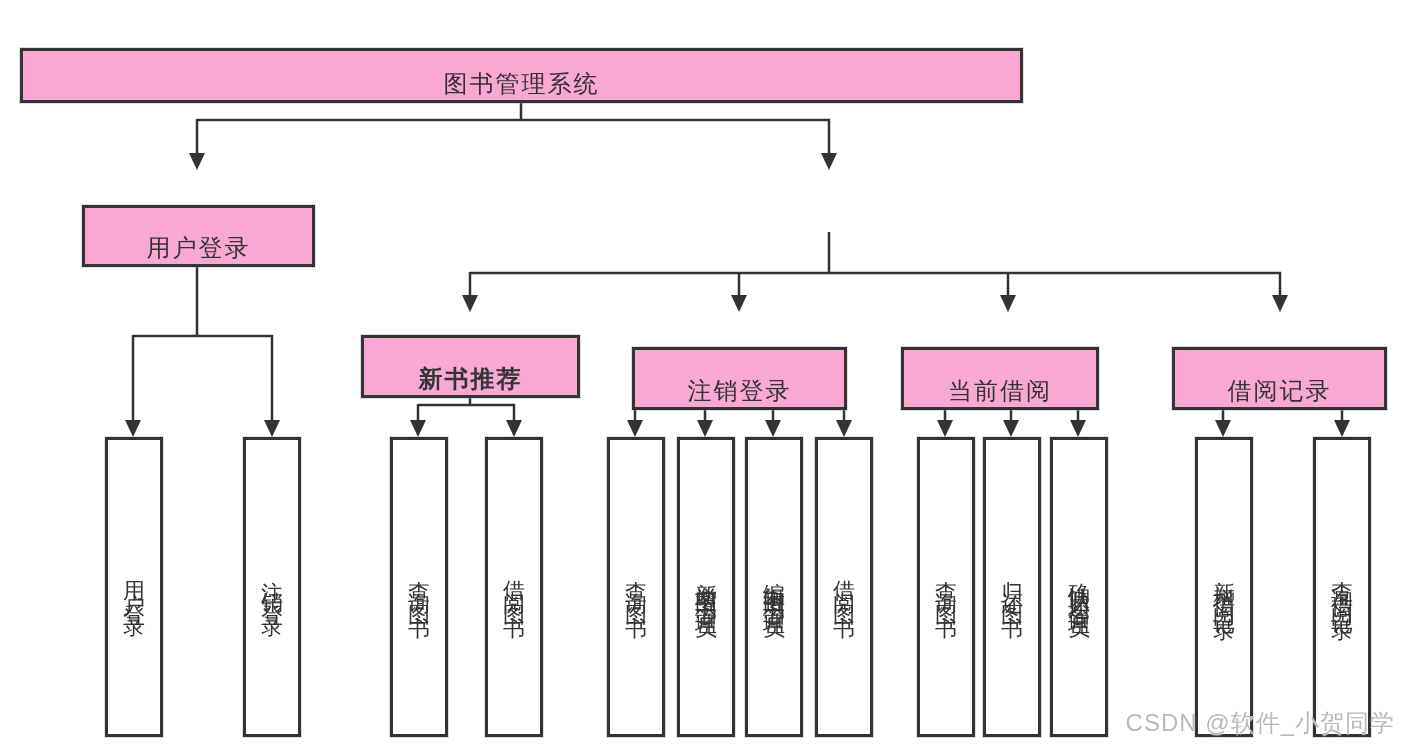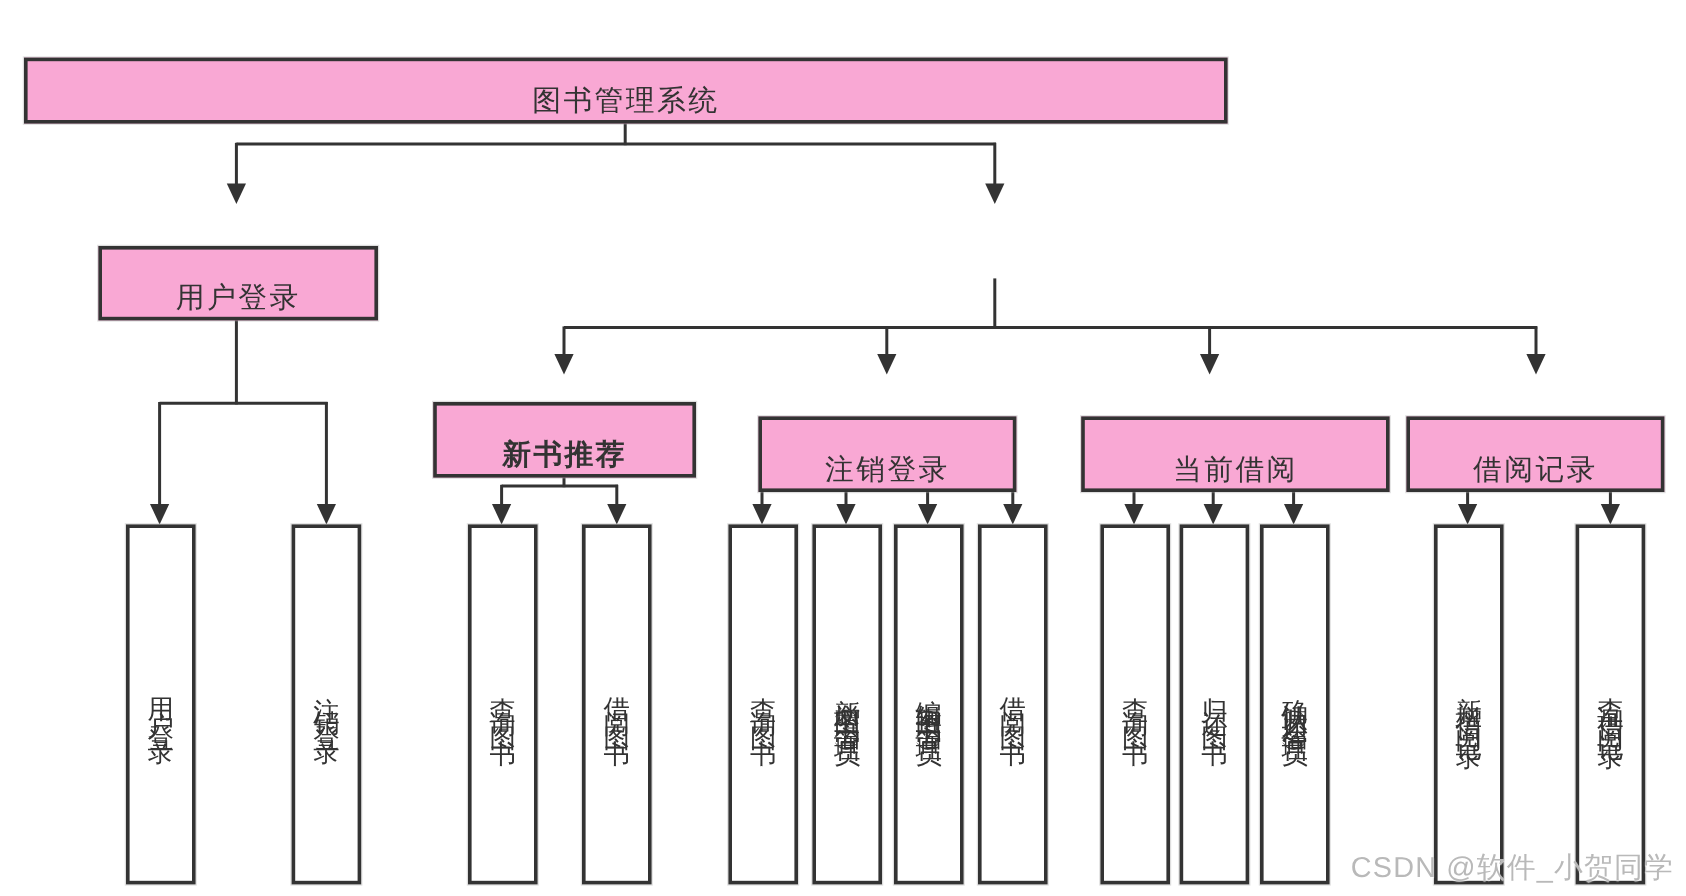--- a/index.html
+++ b/index.html
@@ -125,21 +125,21 @@
   <div class="node" style="left:82px;top:170px;width:233px;height:62px;">
     <span class="lbl">用户登录</span>
   </div>
 
   <div class="node" style="left:361px;top:300px;width:219px;height:63px;font-weight:bold;">
     <span class="lbl">新书推荐</span>
   </div>
   <div class="node" style="left:632px;top:312px;width:215px;height:63px;">
     <span class="lbl">注销登录</span>
   </div>
-  <div class="node" style="left:901px;top:312px;width:257px;height:63px;">
+  <div class="node" style="left:901px;top:312px;width:198px;height:63px;">
     <span class="lbl">当前借阅</span>
   </div>
   <div class="node" style="left:1172px;top:312px;width:215px;height:63px;">
     <span class="lbl">借阅记录</span>
   </div>
 
   <div class="leaf" style="left:105px;">
     <span class="vlbl">用户登录</span>
   </div>
   <div class="leaf" style="left:243px;">

